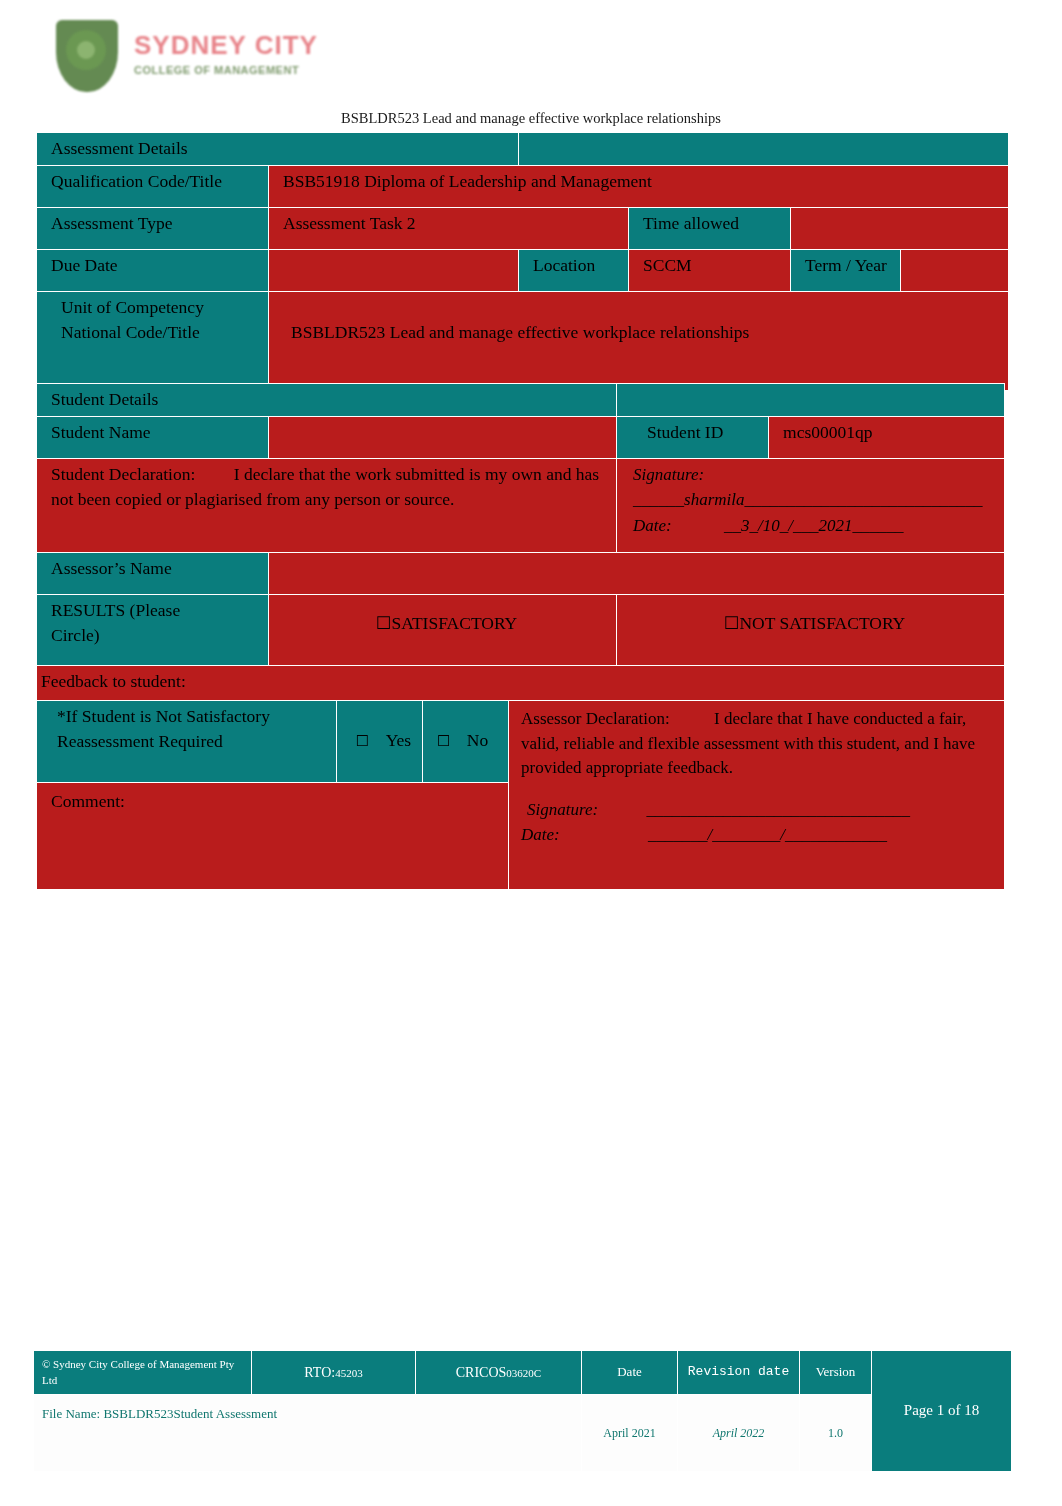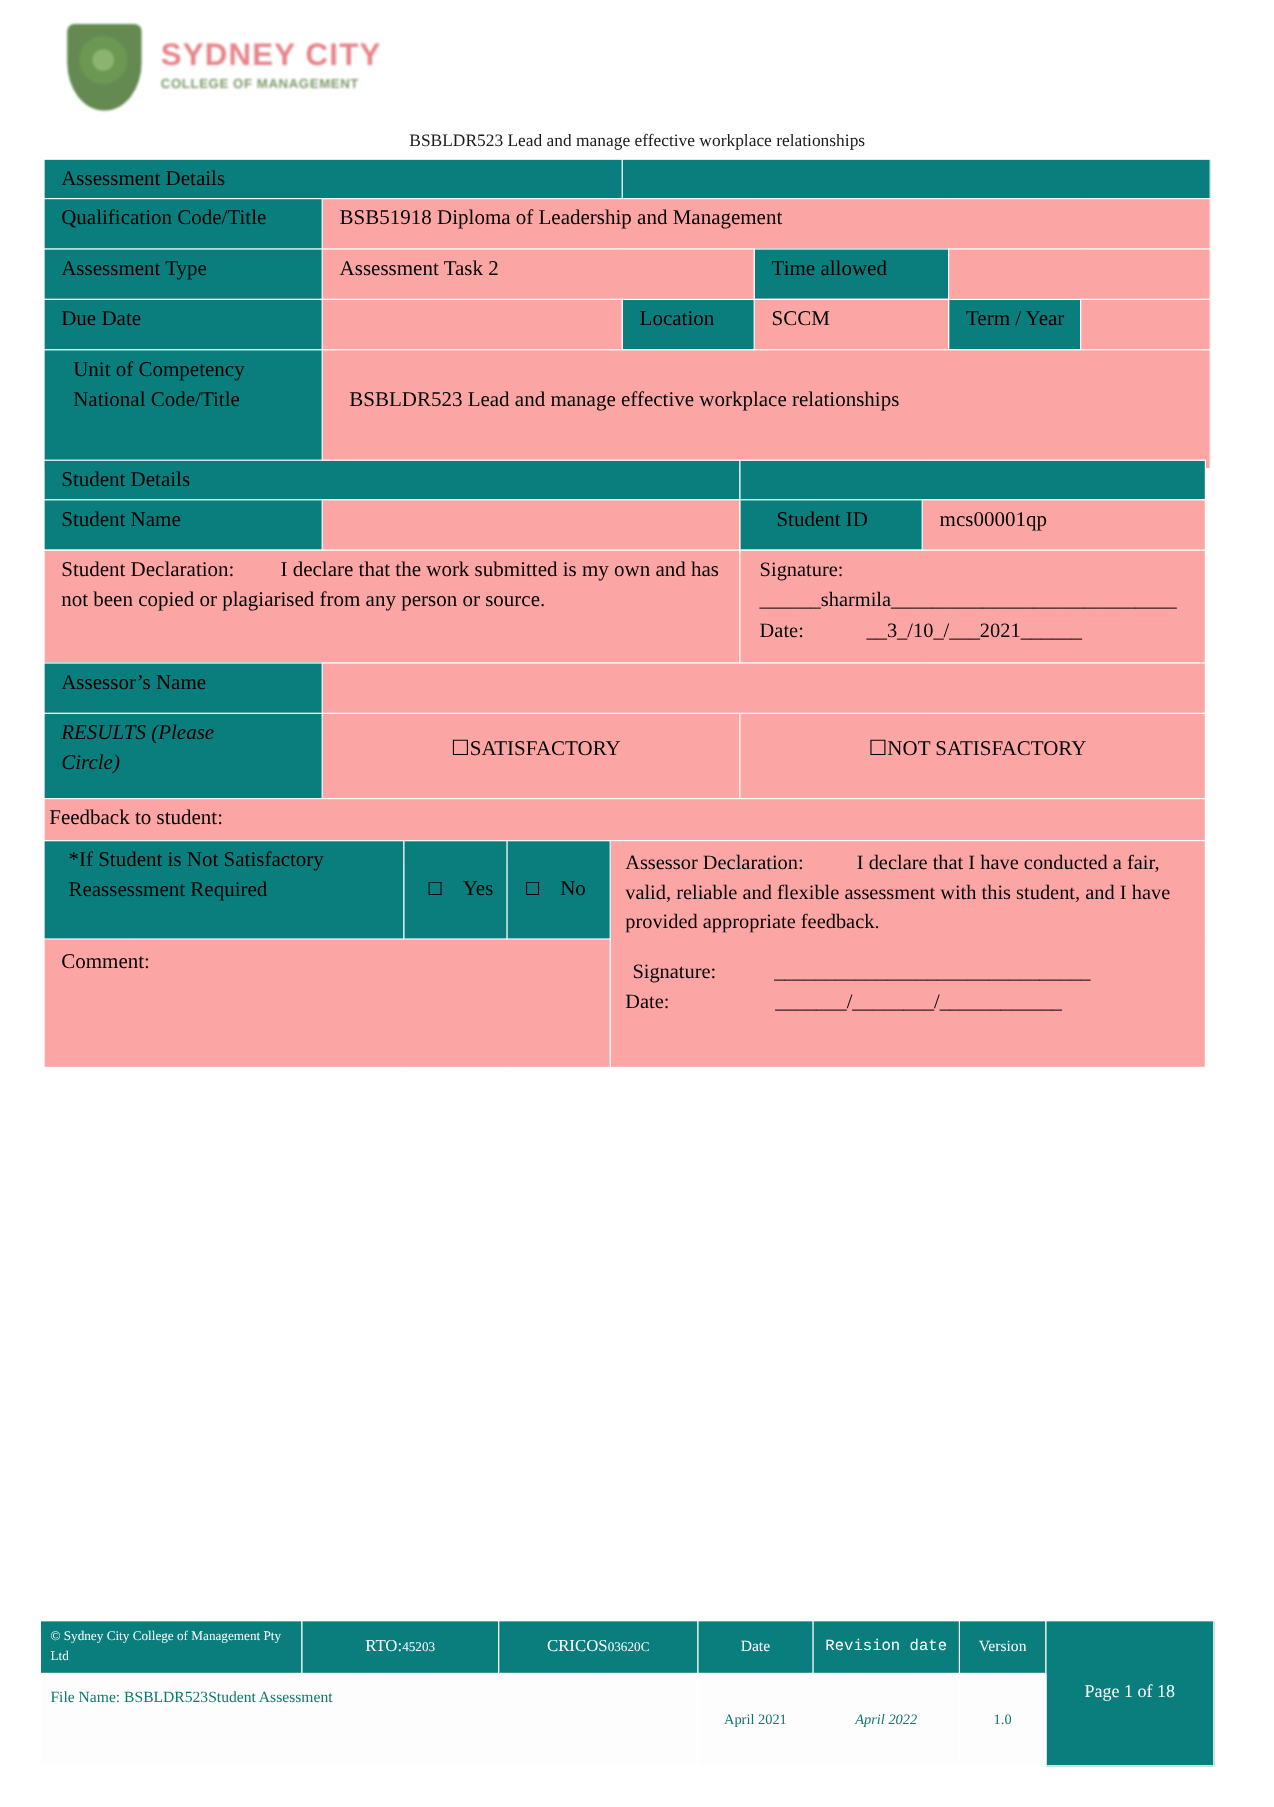--- a/index.html
+++ b/index.html
@@ -84,35 +84,35 @@
     border-collapse: collapse;
     table-layout: fixed;
     filter: blur(.45px);
   }
   .tbl td {
     border: 1px solid #ffffff;
     vertical-align: top;
     padding: 3px 6px 4px 14px;
     font-size: 17.5px;
     line-height: 1.42;
-    background: #fca5a5;
+    background: #b91c1c;
   }
   .teal {
     background: #0a7d7d !important;
     color: #000000;
   }
   .tall { height: 34px; }
 
   
   #t-assessment { left: 36px; top: 132px; width: 972px; }
 
   
   #t-student { left: 36px; top: 383px; width: 968px; }
   .decl { font-size: 17px; line-height: 1.45; padding-top: 6px; }
-  .sig-line { font-size: 17px; line-height: 1.5; }
+  .sig-line { font-size: 17px; line-height: 1.5; font-style: italic; }
 
   
   #t-reassess { left: 36px; top: 700px; width: 968px; }
   .chk { font-family: "DejaVu Sans", sans-serif; font-size: 15px; }
   .box-cell { height: 96px; }
 
   
   #t-footer { left: 33px; top: 1350px; width: 978px; filter: blur(.5px); }
   #t-footer td {
     border: 1px solid #ffffff;
@@ -218,21 +218,21 @@
         <span>Date:</span>
         <span style="display:inline-block;width:48px;"></span><span>__3_/10_/___2021______</span>
       </div>
     </td>
   </tr>
   <tr>
     <td class="teal tall">Assessor’s Name</td>
     <td class="tall" colspan="3"></td>
   </tr>
   <tr>
-    <td class="teal" style="height:50px;font-style:italic;">
+    <td class="teal" style="height:50px;">
       <div>RESULTS (Please</div>
       <div>Circle)</div>
     </td>
     <td style="height:50px;text-align:center;padding-top:16px;">☐SATISFACTORY</td>
     <td colspan="2" style="height:50px;text-align:center;padding-top:16px;">☐NOT SATISFACTORY</td>
   </tr>
   <tr>
     <td colspan="4" style="height:48px;padding-left:4px;">
       <span>Feedback to student:</span>
       <span></span>

